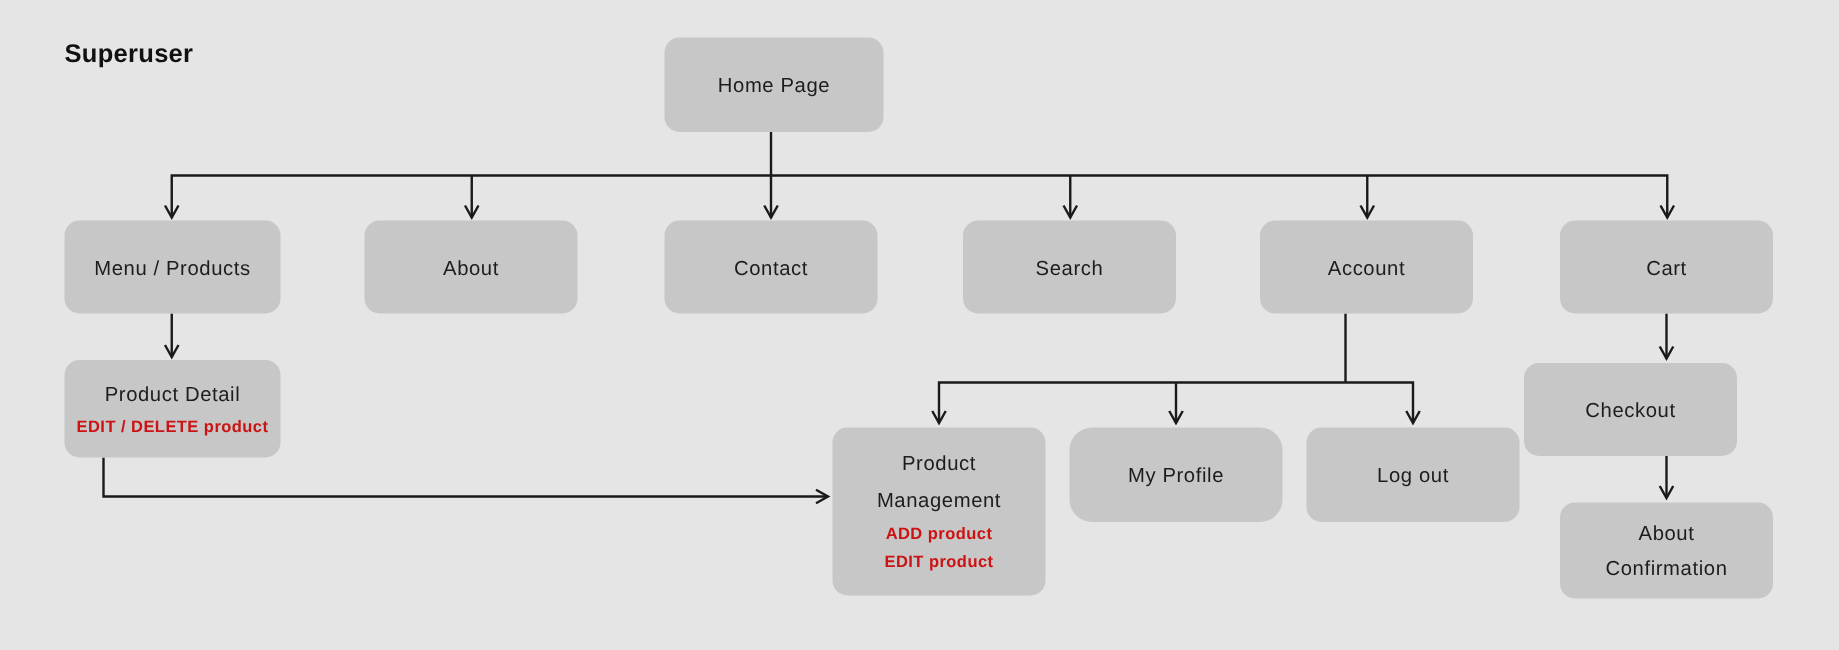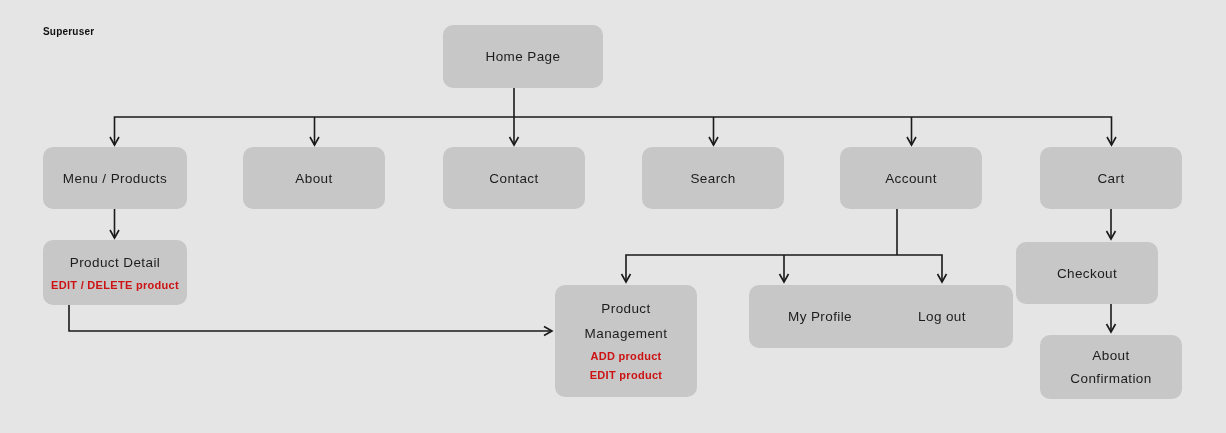--- a/index.html
+++ b/index.html
@@ -19,21 +19,21 @@
     position: relative;
     width: 1226px;
     height: 433px;
     background: var(--background);
     overflow: hidden;
   }
   .role-title {
     position: absolute;
     left: 43px;
     top: 26px;
-    font-size: 10px;
+    font-size: 17px;
     font-weight: 700;
     letter-spacing: 0.2px;
     color: #111;
   }
   .connector-layer {
     position: absolute;
     left: 0; top: 0;
     width: 1226px;
     height: 433px;
     pointer-events: none;
@@ -62,30 +62,30 @@
   .node .action {
     font-size: 11px;
     font-weight: 700;
     letter-spacing: 0.3px;
     color: var(--action-red);
     line-height: 19px;
   }
   .node.with-action .label { margin-bottom: 2px; }
 
   
-  .n-home        { left: 443px;  top: 25px;  width: 160px; height: 63px; }
+  .n-home        { left: 443px;  top: 25px;  width: 146px; height: 63px; }
   .n-menu        { left: 43px;   top: 147px; width: 144px; height: 62px; }
   .n-about       { left: 243px;  top: 147px; width: 142px; height: 62px; }
   .n-contact     { left: 443px;  top: 147px; width: 142px; height: 62px; }
   .n-search      { left: 642px;  top: 147px; width: 142px; height: 62px; }
   .n-account     { left: 840px;  top: 147px; width: 142px; height: 62px; }
   .n-cart        { left: 1040px; top: 147px; width: 142px; height: 62px; }
   .n-detail      { left: 43px;   top: 240px; width: 144px; height: 65px; }
   .n-pm          { left: 555px;  top: 285px; width: 142px; height: 112px; }
-  .n-profile     { left: 749px;  top: 285px; width: 142px; height: 63px; }
+  .n-profile     { left: 713px;  top: 285px; width: 142px; height: 63px; border-radius: 15px; }
   .n-logout      { left: 871px;  top: 285px; width: 142px; height: 63px; }
   .n-checkout    { left: 1016px; top: 242px; width: 142px; height: 62px; }
   .n-orderconf   { left: 1040px; top: 335px; width: 142px; height: 64px; }
 </style>
 </head>
 <body>
 
 <div class="canvas">
 
   <div class="role-title">Superuser</div>

